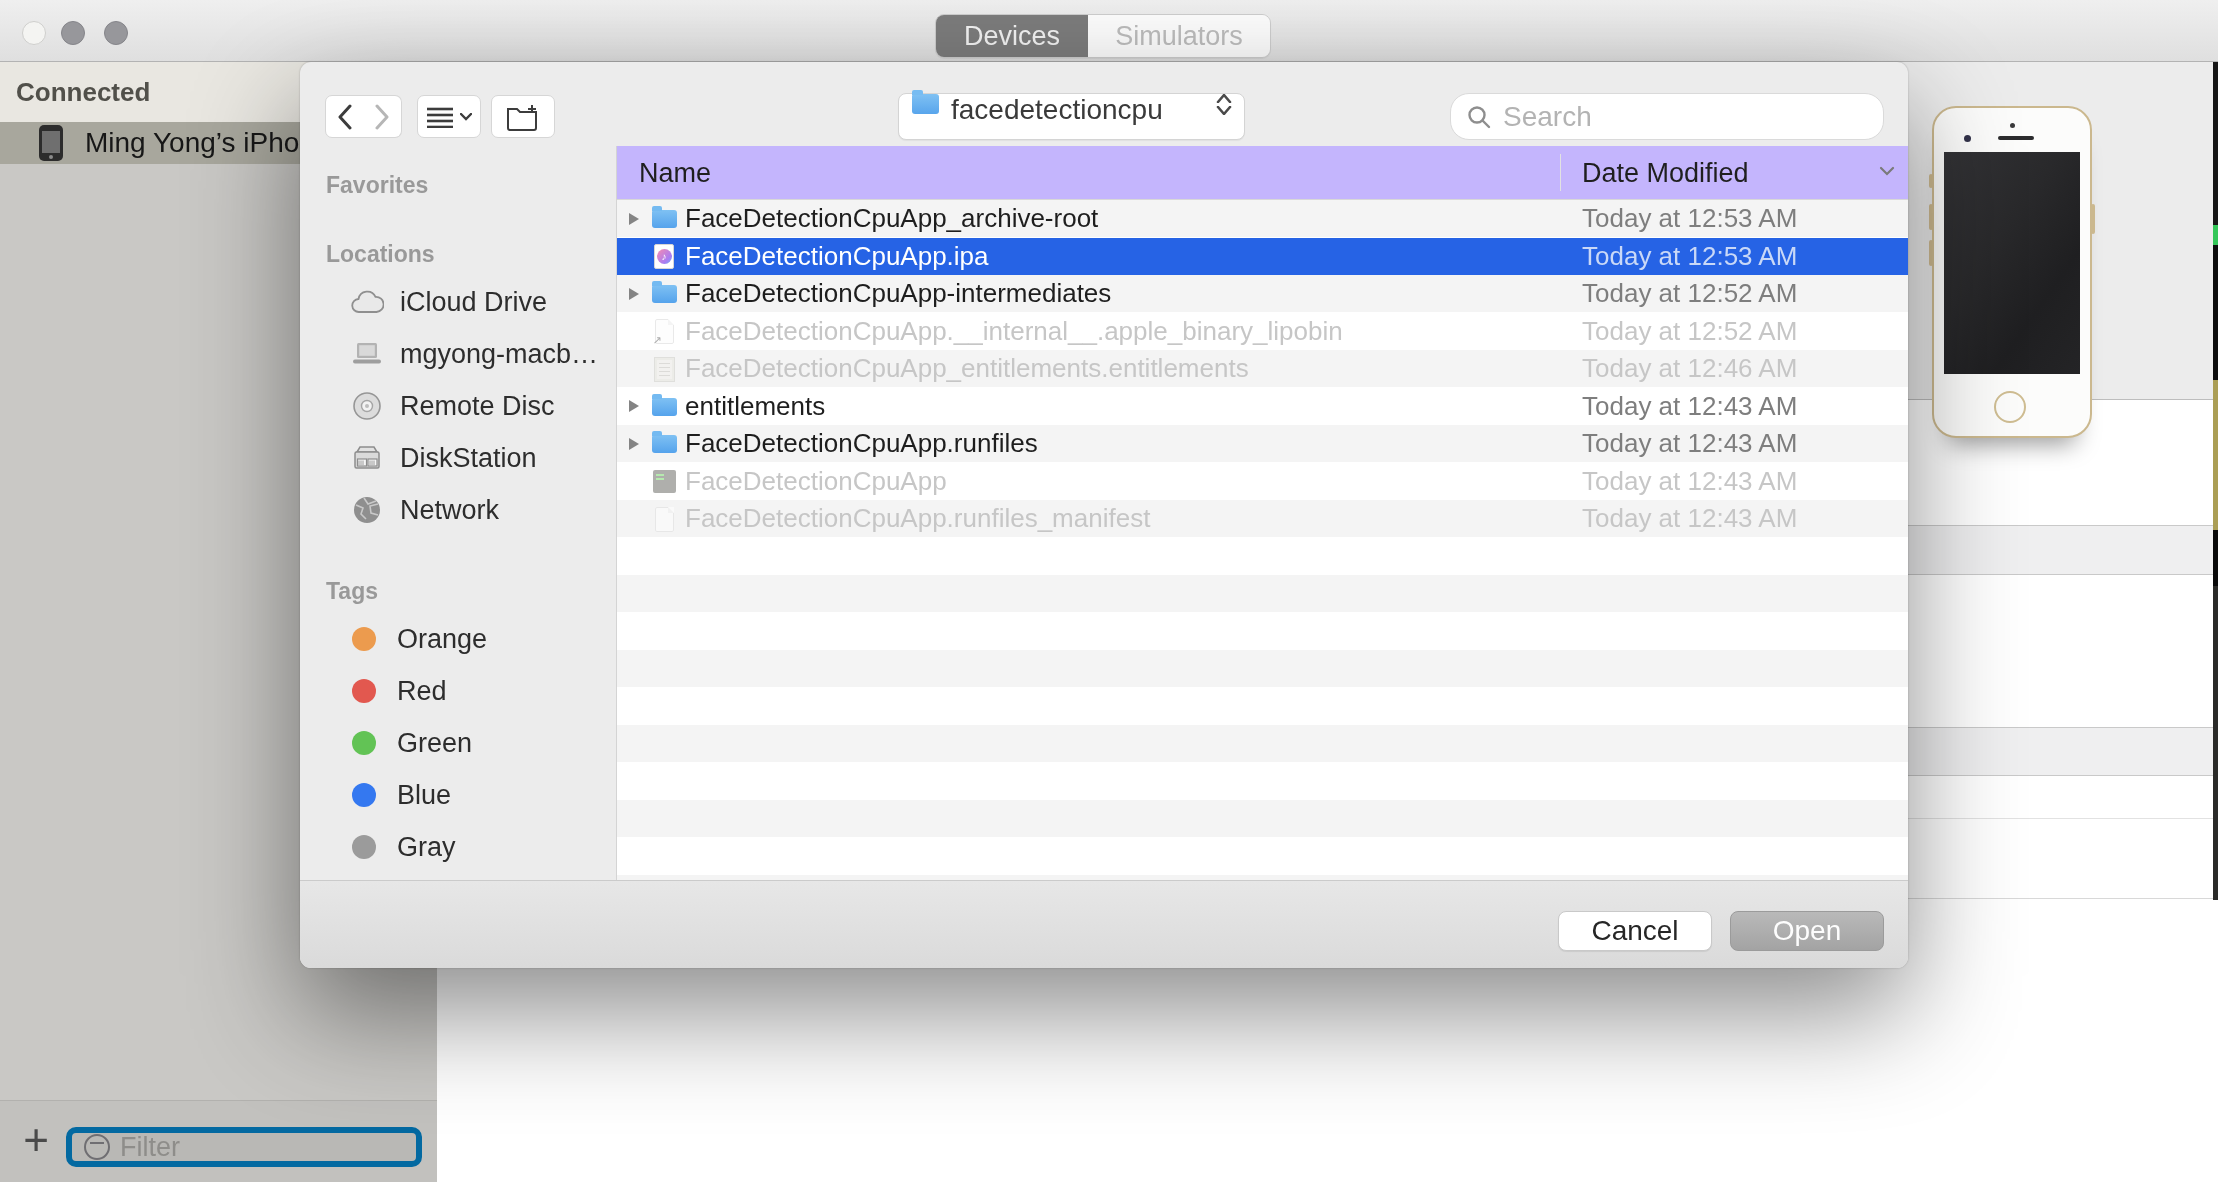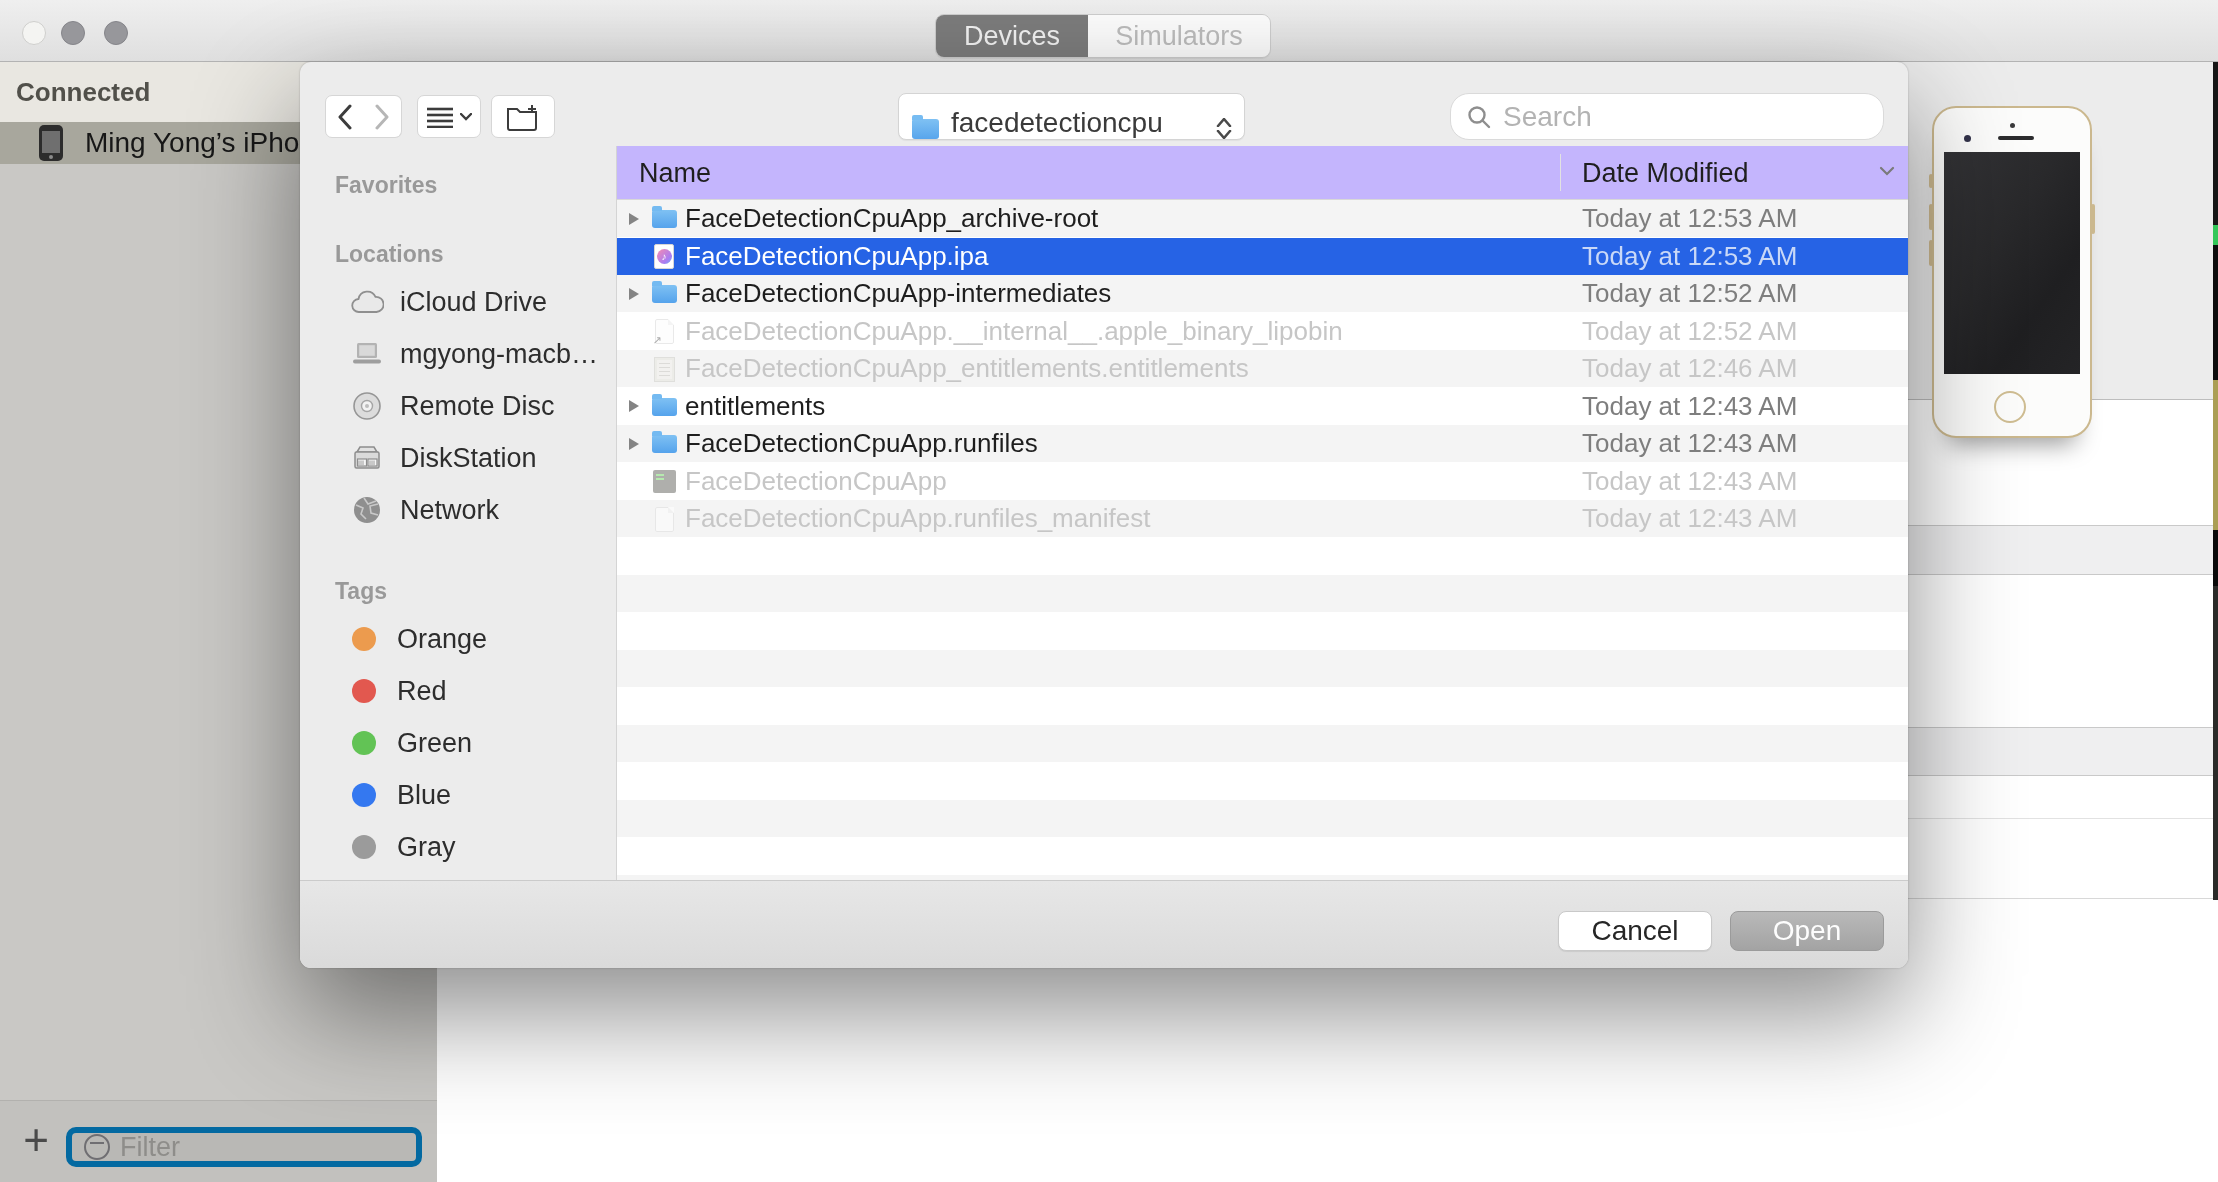--- a/index.html
+++ b/index.html
@@ -76,37 +76,37 @@
   .dialog{position:absolute;left:300px;top:62px;width:1608px;height:906px;background:#ececec;
           border-radius:11px;z-index:10;box-shadow:0 45px 110px rgba(0,0,0,0.45),0 0 2px rgba(0,0,0,0.25);}
   .dlg-toolbar{position:absolute;left:0;top:0;width:1608px;height:84px;}
   .tbtn{position:absolute;top:33px;height:43px;background:#fff;border:1px solid #d6d6d6;
         display:flex;align-items:center;justify-content:center;}
   .btn-back{left:25px;width:39px;border-radius:7px 0 0 7px;}
   .btn-fwd{left:63px;width:39px;border-radius:0 7px 7px 0;border-left:none;}
   .btn-view{left:117px;width:64px;border-radius:7px;gap:6px;}
   .btn-newfolder{left:191px;width:64px;border-radius:7px;}
   .popup{position:absolute;left:598px;top:31px;width:347px;height:47px;background:#fff;border:1px solid #d4d4d4;
-         border-radius:8px;display:flex;align-items:flex-end;box-shadow:0 1px 1px rgba(0,0,0,0.05);}
+         border-radius:8px;display:flex;align-items:flex-start;box-shadow:0 1px 1px rgba(0,0,0,0.05);}
   .popup .label{font-size:28px;color:#3a3a3a;margin-left:12px;}
   .updown{margin-left:auto;margin-right:12px;display:flex;flex-direction:column;gap:3px;align-items:center;}
   .search{position:absolute;left:1150px;top:31px;width:434px;height:47px;background:#fff;border:1px solid #dadada;
           border-radius:19px;display:flex;align-items:center;}
   .search input{border:none;outline:none;font-size:28px;color:#3a3a3a;width:330px;background:transparent;
                 font-family:inherit;}
   .search input::placeholder{color:#b3b3b3;}
 
   .mini-folder{width:27px;height:20px;background:linear-gradient(#7fc1f3,#58a5ec);border-radius:2px 3px 3px 3px;
                position:relative;margin-left:13px;margin-right:0;flex:none;}
   .mini-folder::before{content:"";position:absolute;left:0;top:-4px;width:11px;height:5px;background:#77bcf2;border-radius:2px 2px 0 0;}
 
   
   .dlg-sidebar{position:absolute;left:0;top:84px;width:317px;height:734px;border-right:1px solid #d4d4d4;
                padding-top:26px;overflow:hidden;}
-  .side-title{font-size:23px;font-weight:700;color:#999;padding-left:35px;margin-bottom:8px;}
+  .side-title{font-size:23px;font-weight:700;color:#999;padding-left:26px;margin-bottom:8px;}
   .side-title.mt{margin-top:42px;}
   .side-item{height:52px;display:flex;align-items:center;padding-left:48px;font-size:27px;color:#2d2d2d;}
   .side-item .ic{width:38px;height:34px;margin-right:14px;flex:none;display:flex;align-items:center;justify-content:center;}
   .tag-dot{width:24px;height:24px;border-radius:50%;margin:0 21px 0 4px;flex:none;}
   .tag-dot.outline{background:transparent !important;position:relative;border:2px solid #c2c2c2;width:22px;height:22px;}
   .tag-dot.outline::before{content:"";position:absolute;left:-8px;top:-2px;width:22px;height:22px;border:2px solid #cfcfcf;border-radius:50%;}
 
   .dlg-list{position:absolute;left:317px;top:84px;width:1291px;height:734px;background:#c4b5fd;}
   .list-header{position:relative;height:54px;border-bottom:1px solid #d8d8d8;font-size:27px;color:#1f1f1f;}
   .col-name{position:absolute;left:22px;top:12px;}

